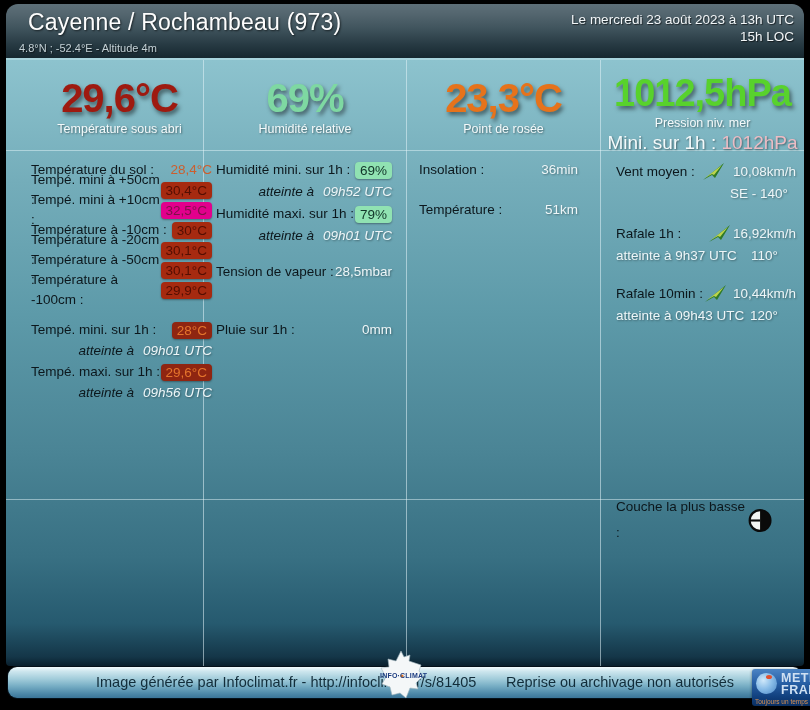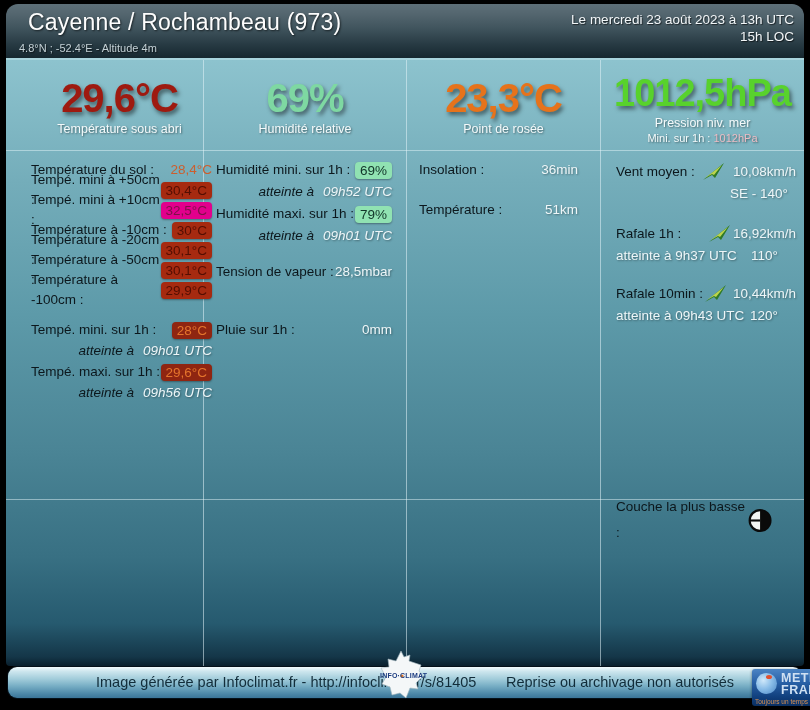--- a/index.html
+++ b/index.html
@@ -32,21 +32,21 @@
   .c3{left:401px;width:193px;} .c4{left:595px;width:203px;}
 
   
   .sum{position:absolute;left:0;right:0;top:0;height:90px;text-align:center;}
   .big{position:absolute;left:0;right:0;top:16px;font-size:40px;font-weight:bold;
        letter-spacing:-1px;text-shadow:2px 3px 4px rgba(0,0,0,.5);}
   .biglabel{position:absolute;left:0;right:0;top:62px;font-size:12.5px;color:#f4fafb;
             text-shadow:1px 1px 2px rgba(0,0,0,.45);}
   .c4 .big{top:12px;font-size:38px;}
   .c4 .biglabel{top:56px;}
-  .minipress{position:absolute;left:0;right:0;top:72px;font-size:11px;color:#f4fafb;
+  .minipress{position:absolute;left:0;right:0;top:72px;font-size:19px;color:#f4fafb;
              text-shadow:1px 1px 2px rgba(0,0,0,.45);}
   .minipress .pv{color:#ecbcc4;}
 
   
   .row{position:absolute;left:0;right:0;height:20px;line-height:20px;font-size:13.5px;
        display:flex;align-items:center;}
   .lab{color:#0c171c;}
   .val{color:#eef6f8;text-shadow:1px 1px 2px rgba(0,0,0,.35);}
   .badge{display:inline-block;border-radius:4px;padding:0 5px;height:17px;line-height:17px;
          font-size:13.5px;box-shadow:0 1px 2px rgba(0,0,0,.35);}

